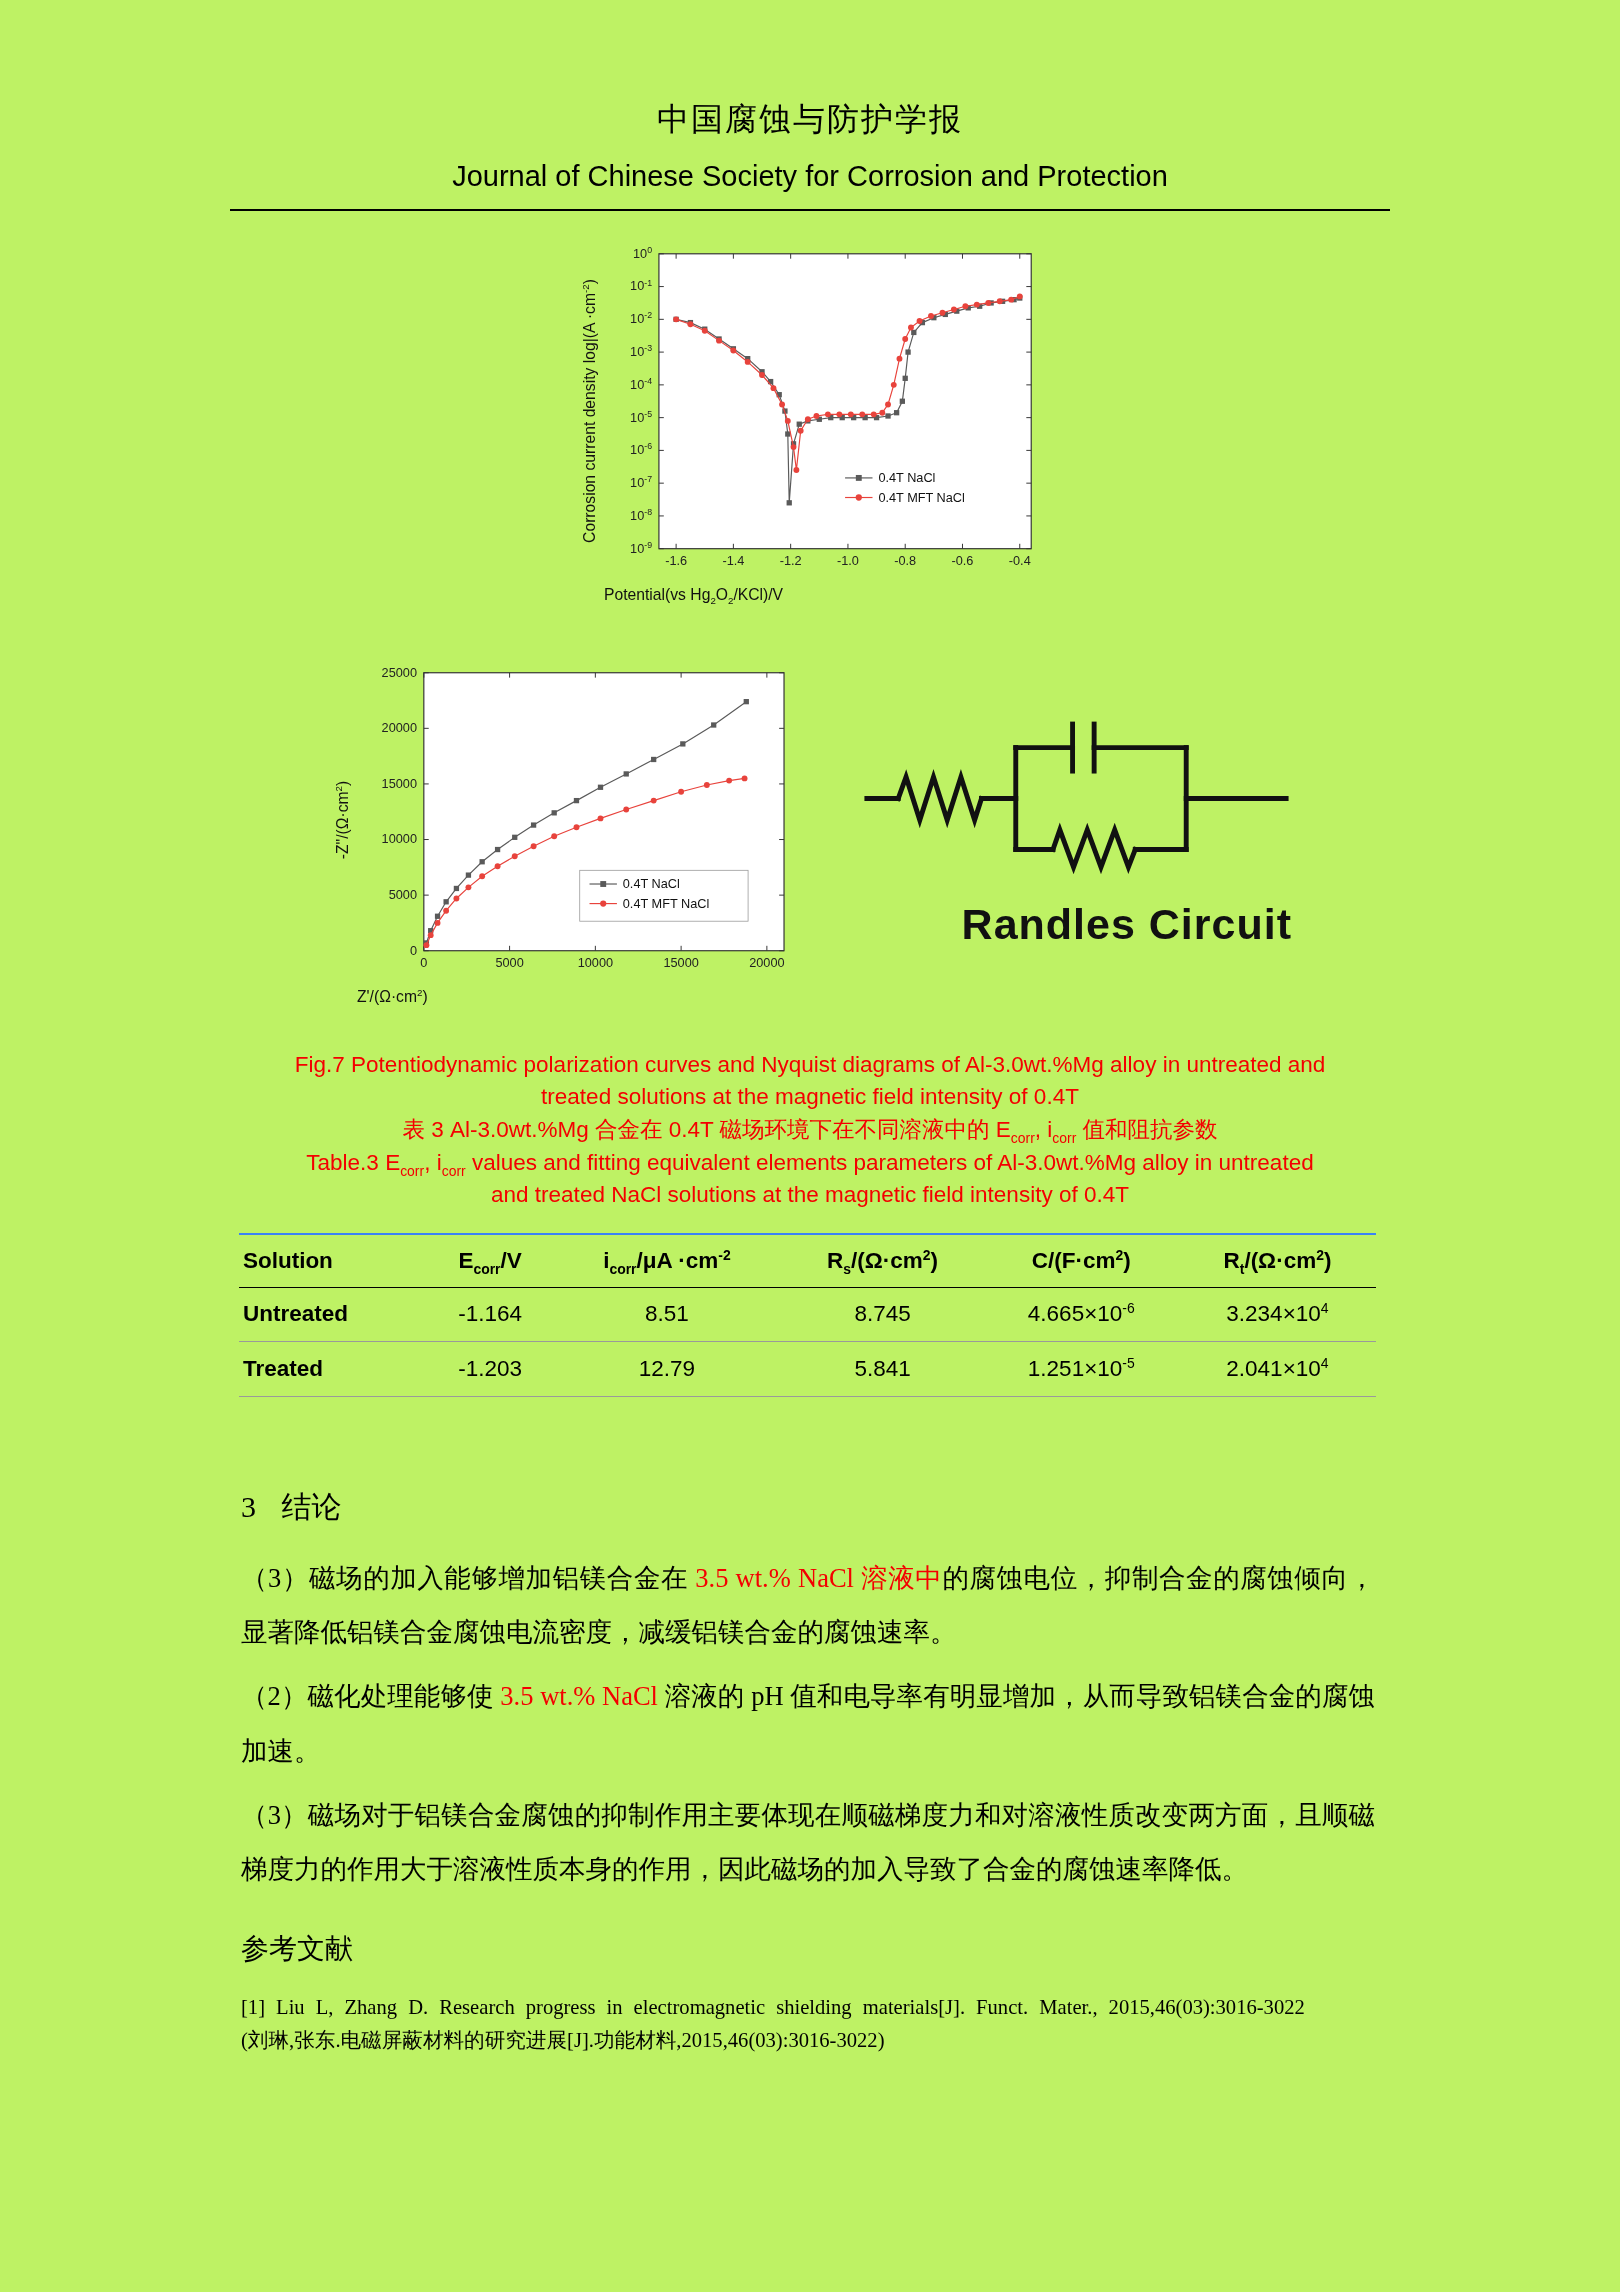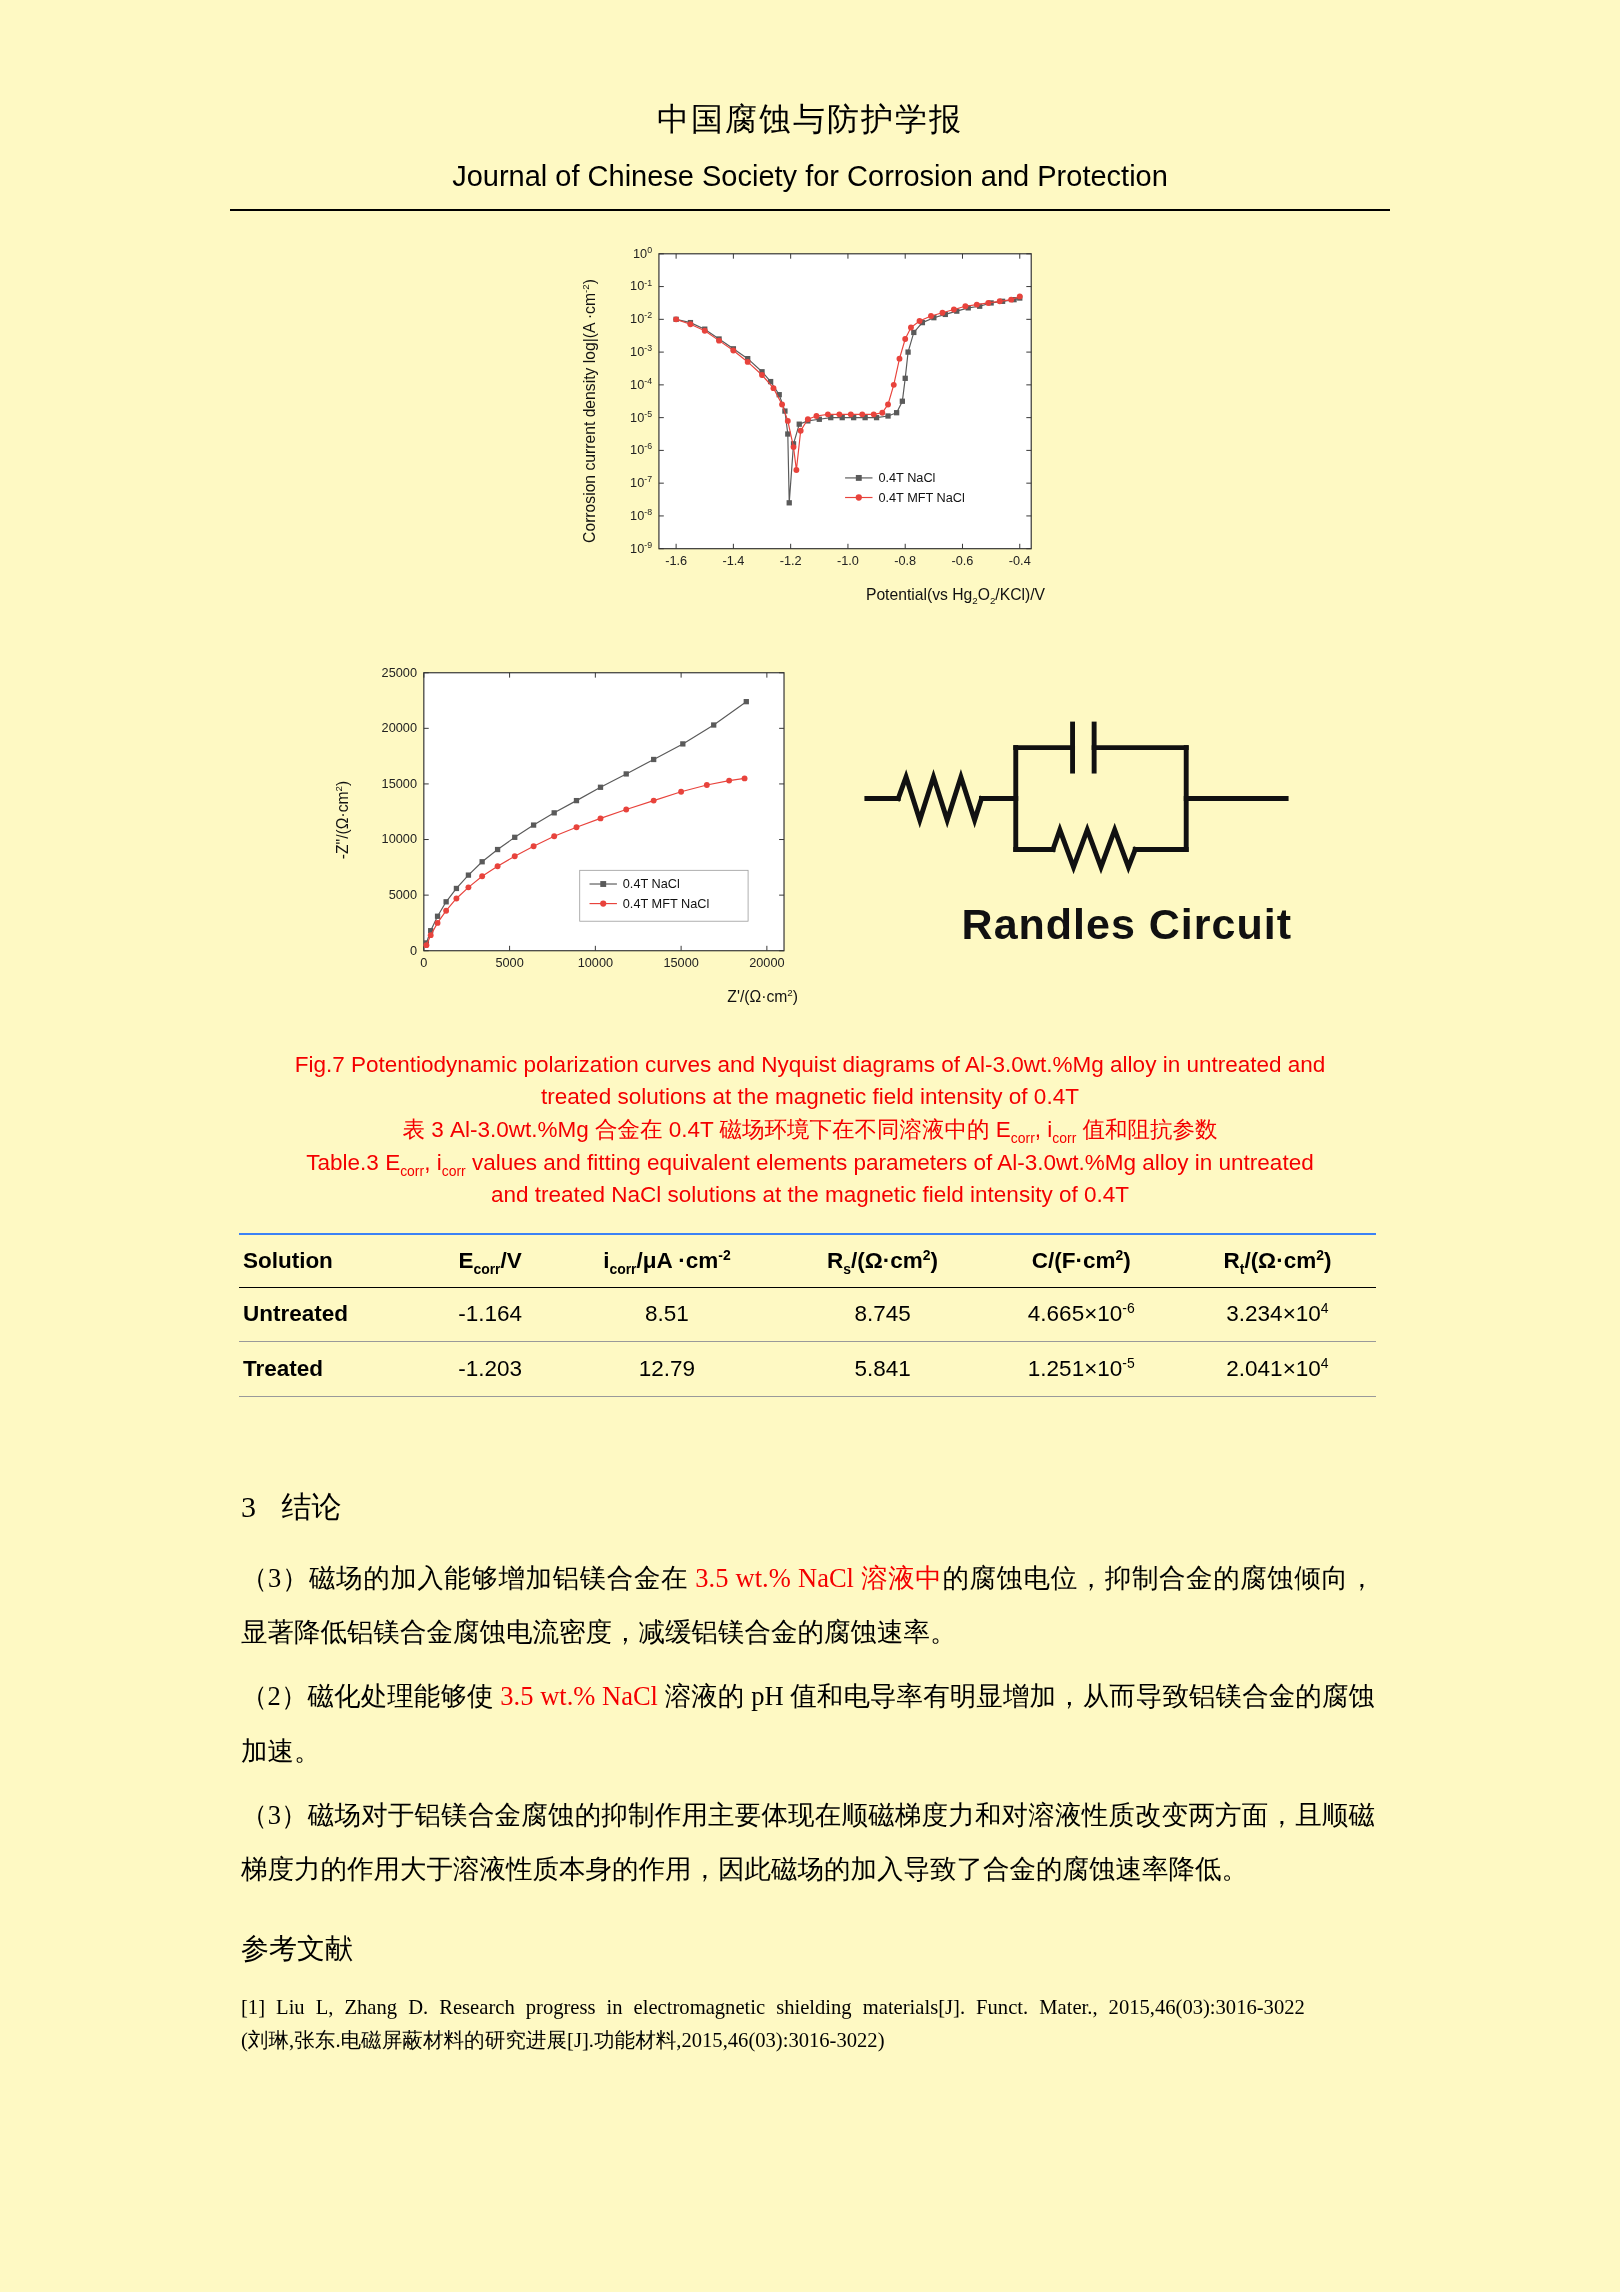--- a/index.html
+++ b/index.html
@@ -1,36 +1,36 @@
 <!DOCTYPE html>
 <html style="--red: #f40000;"><head>
 <meta charset="utf-8">
 <style>
   html,body{margin:0;padding:0;background:#fff;}
-  .page{position:relative;width:1620px;height:2293px;background:#fef9c3;overflow:hidden;
+  .page{position:relative;width:1620px;height:2293px;background:#bef264;overflow:hidden;
         font-family:"Liberation Serif",serif;color:#000;}
   sup{font-size:0.62em;vertical-align:super;line-height:0;}
   sub{font-size:0.62em;vertical-align:sub;line-height:0;}
   .red{color:var(--red,#f00);}
 
   
   .journal-header{text-align:center;padding-top:98px;}
   .title-cn{font-size:32px;letter-spacing:2px;}
   .title-en{font-size:29px;margin-top:18px;font-family:"Liberation Sans",sans-serif;}
   .header-rule{width:1160px;margin:15.7px auto 0;border:none;border-top:2px solid #000;height:0;}
 
   
   .figures{margin-top:33px;}
   .row1{text-align:center;}
   .row2{display:flex;justify-content:center;align-items:center;gap:63px;margin-top:57px;}
   .chart-block{position:relative;display:inline-block;padding-left:29px;vertical-align:top;}
   .ylab{position:absolute;left:2px;top:0;bottom:25.5px;width:25.5px;display:flex;align-items:center;justify-content:center;}
   .ylab>span{transform:rotate(-90deg);white-space:nowrap;font-size:15.7px;color:#111;
              font-family:"Liberation Sans",sans-serif;}
-  .xlab{text-align:right;font-size:15.7px;color:#111;margin-top:0px;font-family:"Liberation Sans",sans-serif;}
+  .xlab{text-align:left;font-size:15.7px;color:#111;margin-top:0px;font-family:"Liberation Sans",sans-serif;}
   svg text{font-family:"Liberation Sans",sans-serif;}
   .randles{ text-align:right;}
   .randles-label{font-family:"Liberation Sans",sans-serif;font-weight:bold;font-size:43px;
                  color:#111;margin-top:15.7px;letter-spacing:1px;}
 
   
   .captions{margin:43px auto 0;max-width:1049px;text-align:center;color:var(--red,#f00);
             font-family:"Liberation Sans",sans-serif;font-size:22.5px;line-height:1.45;}
 
   

